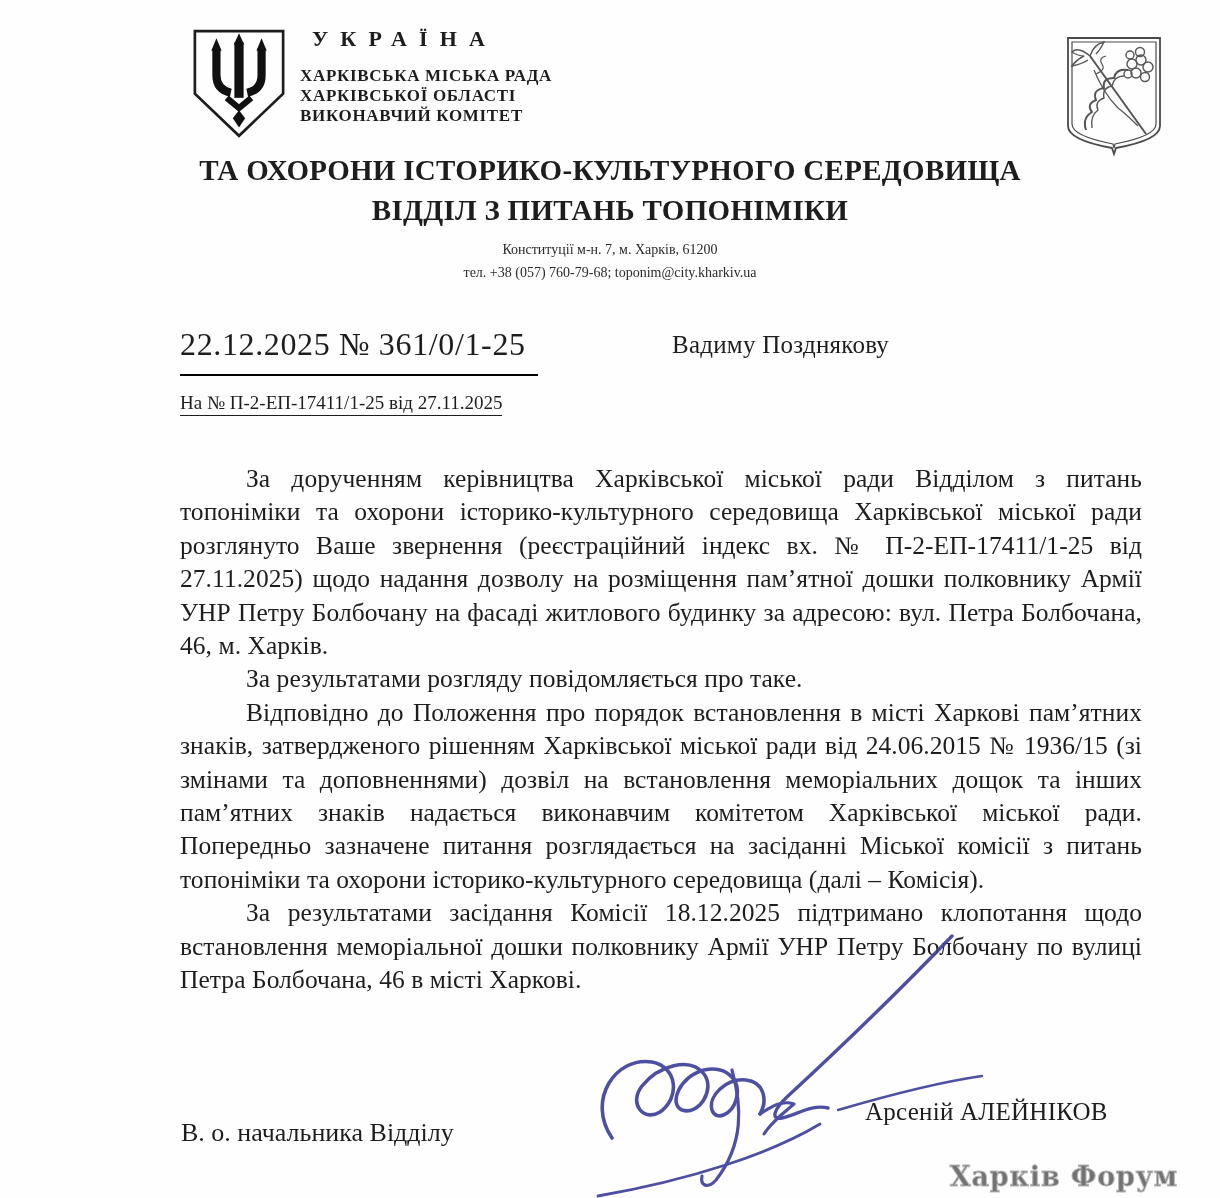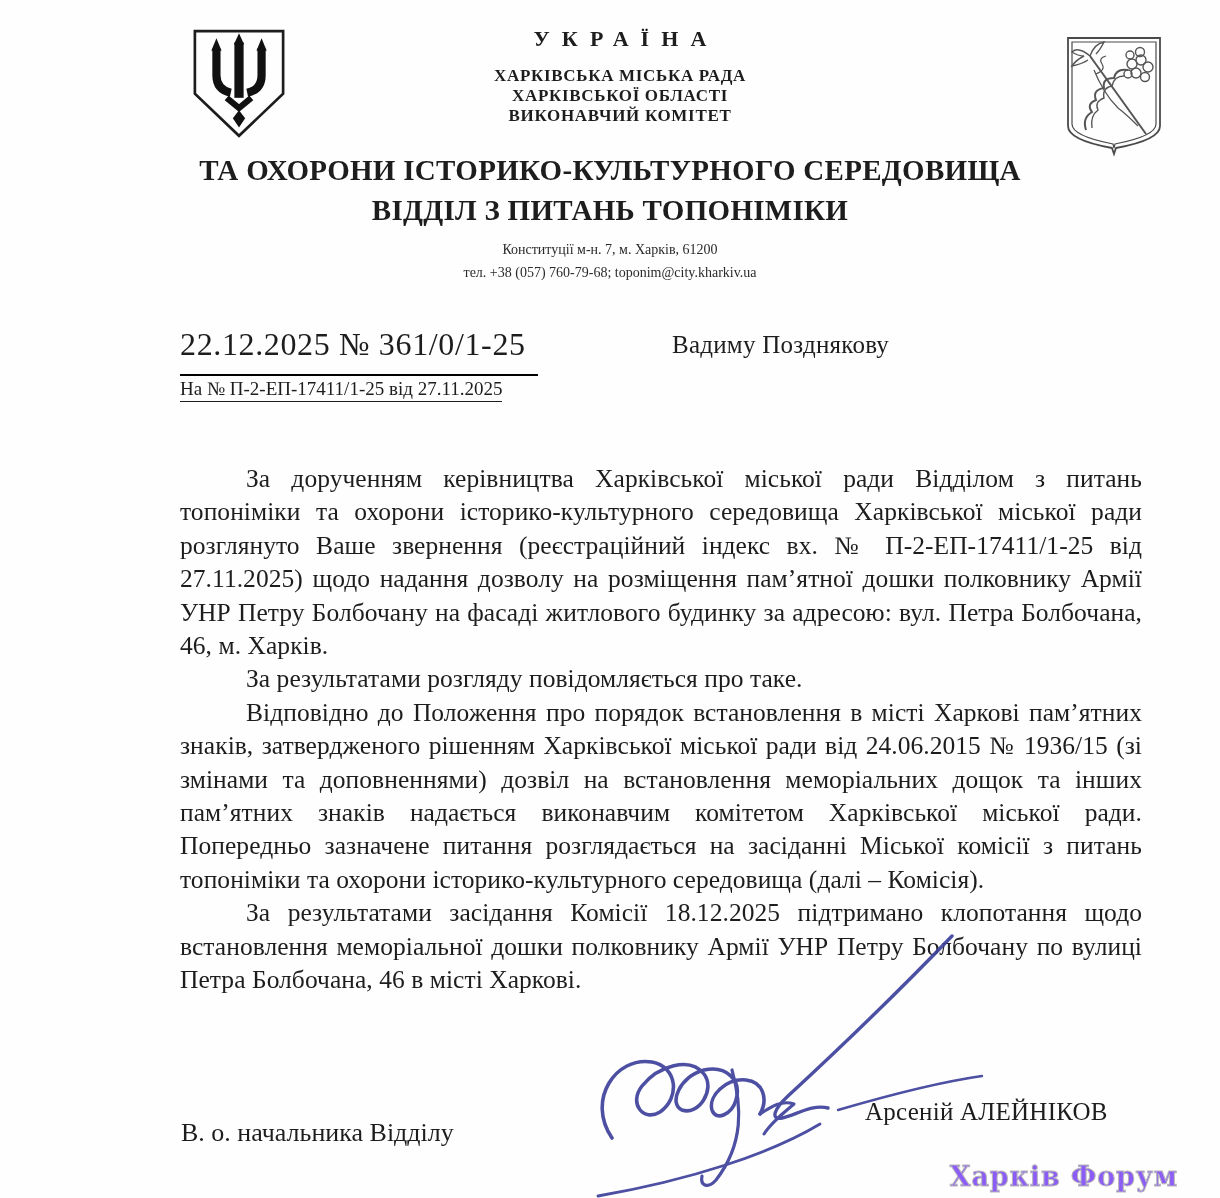--- a/index.html
+++ b/index.html
@@ -13,21 +13,21 @@
     overflow:hidden;
   }
 
   
   .emblem{position:absolute;}
   .emblem-left{left:183px;top:26px;width:112px;height:118px;}
   .emblem-right{left:1060px;top:30px;width:108px;height:136px;}
 
   .head-center{
     position:absolute;left:300px;top:26px;width:640px;
-    text-align:center;
+    text-align:left;
   }
   .country{
     font-weight:bold;font-size:22px;letter-spacing:0.55em;
     text-indent:0.55em; 
     margin-bottom:14px;
   }
   .org-line{font-weight:bold;font-size:17px;line-height:20px;letter-spacing:0.04em;}
 
   .dept-title{
     position:absolute;left:60px;top:150px;width:1100px;
@@ -40,21 +40,21 @@
   }
 
   
   .ref-block{position:absolute;left:180px;top:326px;}
   .ref-out{
     font-size:32px;letter-spacing:0.02em;
     border-bottom:2px solid #000000;
     padding-bottom:11px;padding-right:12px;display:inline-block;
   }
   .ref-in{
-    font-size:19px;margin-top:2px;
+    font-size:19px;margin-top:16px;
     border-bottom:1.5px solid #1d1d1d;
     padding-bottom:1px;display:inline-block;
   }
   .recipient{
     position:absolute;left:672px;top:331px;
     font-size:25px;letter-spacing:0.01em;
   }
 
   
   .body-text{
@@ -77,21 +77,21 @@
     position:absolute;left:865px;top:1098px;width:280px;
     font-size:25px;text-align:left;letter-spacing:0.01em;
   }
   .signature-svg{position:absolute;left:520px;top:928px;width:480px;height:270px;}
 
   
   .watermark{
     position:absolute;right:42px;bottom:6px;
     font-family:"DejaVu Serif",serif;
     font-size:27px;font-weight:bold;
-    color:#8b5cf6;
+    color:#737373;
     -webkit-text-stroke:1px #b9b9b9;
     letter-spacing:0.03em;
   }
 </style>
 </head>
 <body>
 
 <div class="page">
 
   <div class="emblem emblem-left">

